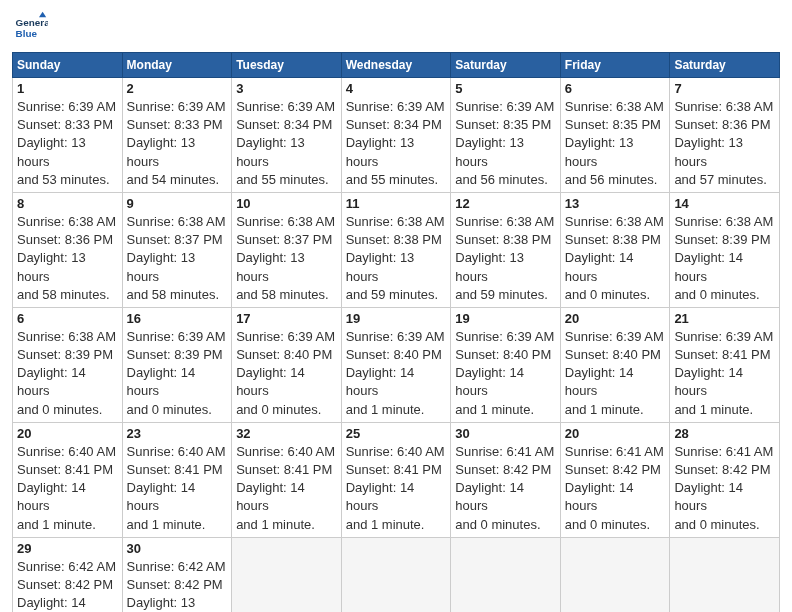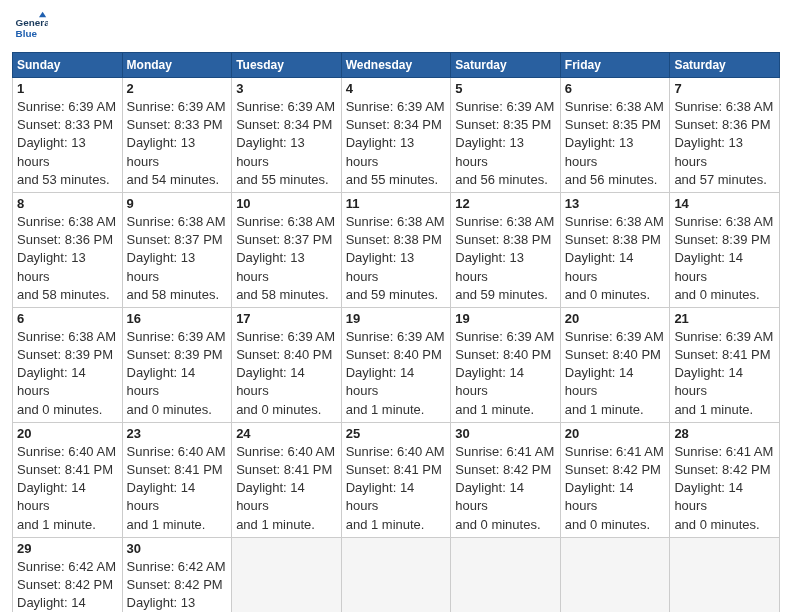--- a/index.html
+++ b/index.html
@@ -203,21 +203,21 @@
         <tr>
           <td>
             <div class="day-num">20</div>
             <div class="day-info">Sunrise: 6:40 AM<br>Sunset: 8:41 PM<br>Daylight: 14 hours<br>and 1 minute.</div>
           </td>
           <td>
             <div class="day-num">23</div>
             <div class="day-info">Sunrise: 6:40 AM<br>Sunset: 8:41 PM<br>Daylight: 14 hours<br>and 1 minute.</div>
           </td>
           <td>
-            <div class="day-num">24</div>
+            <div class="day-num">32</div>
             <div class="day-info">Sunrise: 6:40 AM<br>Sunset: 8:41 PM<br>Daylight: 14 hours<br>and 1 minute.</div>
           </td>
           <td>
             <div class="day-num">25</div>
             <div class="day-info">Sunrise: 6:40 AM<br>Sunset: 8:41 PM<br>Daylight: 14 hours<br>and 1 minute.</div>
           </td>
           <td>
             <div class="day-num">30</div>
             <div class="day-info">Sunrise: 6:41 AM<br>Sunset: 8:42 PM<br>Daylight: 14 hours<br>and 0 minutes.</div>
           </td>

